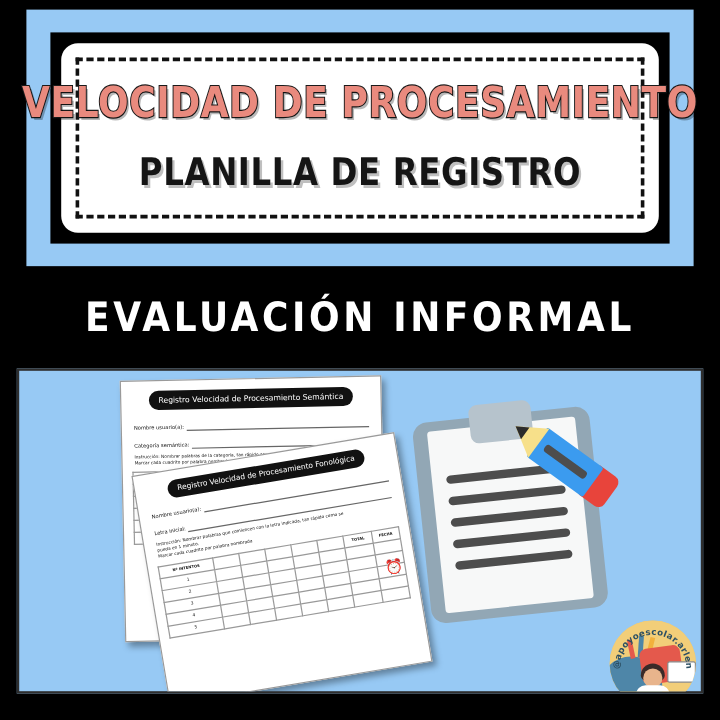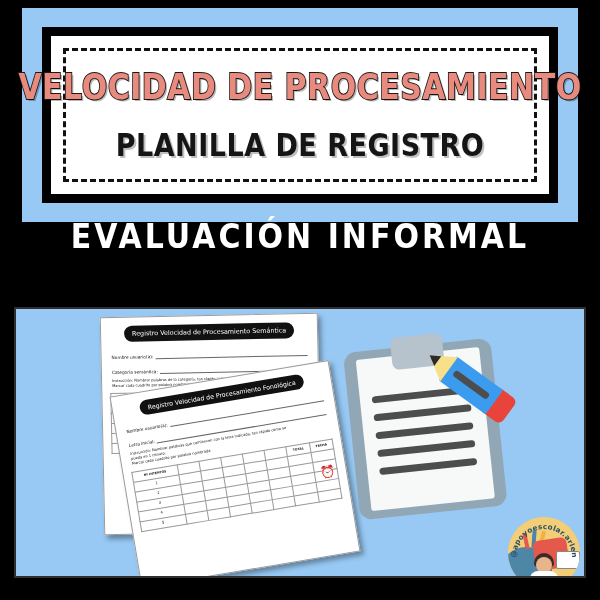--- a/index.html
+++ b/index.html
@@ -16,21 +16,21 @@
     position:absolute;left:22px;top:8px;width:556px;height:214px;
     background:#97C9F4;
     box-sizing:border-box;
   }
   .header-blackframe{
     position:absolute;left:42px;top:27px;width:516px;height:176px;
     background:#000;box-sizing:border-box;
   }
   .header-white{
     position:absolute;left:9px;top:9px;right:9px;bottom:9px;
-    background:#fff;box-sizing:border-box;
+    background:#fff;box-sizing:border-box;border-radius:14px;
   }
   .header-dashed{
     position:absolute;left:12px;top:12px;right:12px;bottom:12px;
     border:3px dashed #111;box-sizing:border-box;
     display:flex;flex-direction:column;align-items:center;justify-content:center;
     gap:6px;
   }
   .title-main{
     font-family:"DejaVu Sans", sans-serif;
     font-weight:bold;
@@ -55,21 +55,21 @@
     white-space:nowrap;
     line-height:1.05;
     transform:scaleY(1.18);
     margin-top:12px;
   }
 
   
   .mid-strip{
     position:absolute;left:0;top:222px;width:600px;height:86px;
     background:#000;
-    display:flex;justify-content:center;
+    display:flex;align-items:center;justify-content:center;
   }
   .mid-text{
     color:#fff;
     font-family:"DejaVu Sans", sans-serif;
     font-weight:bold;
     font-size:30px;
     letter-spacing:3px;
     white-space:nowrap;
     transform:scaleY(1.12);
   }

